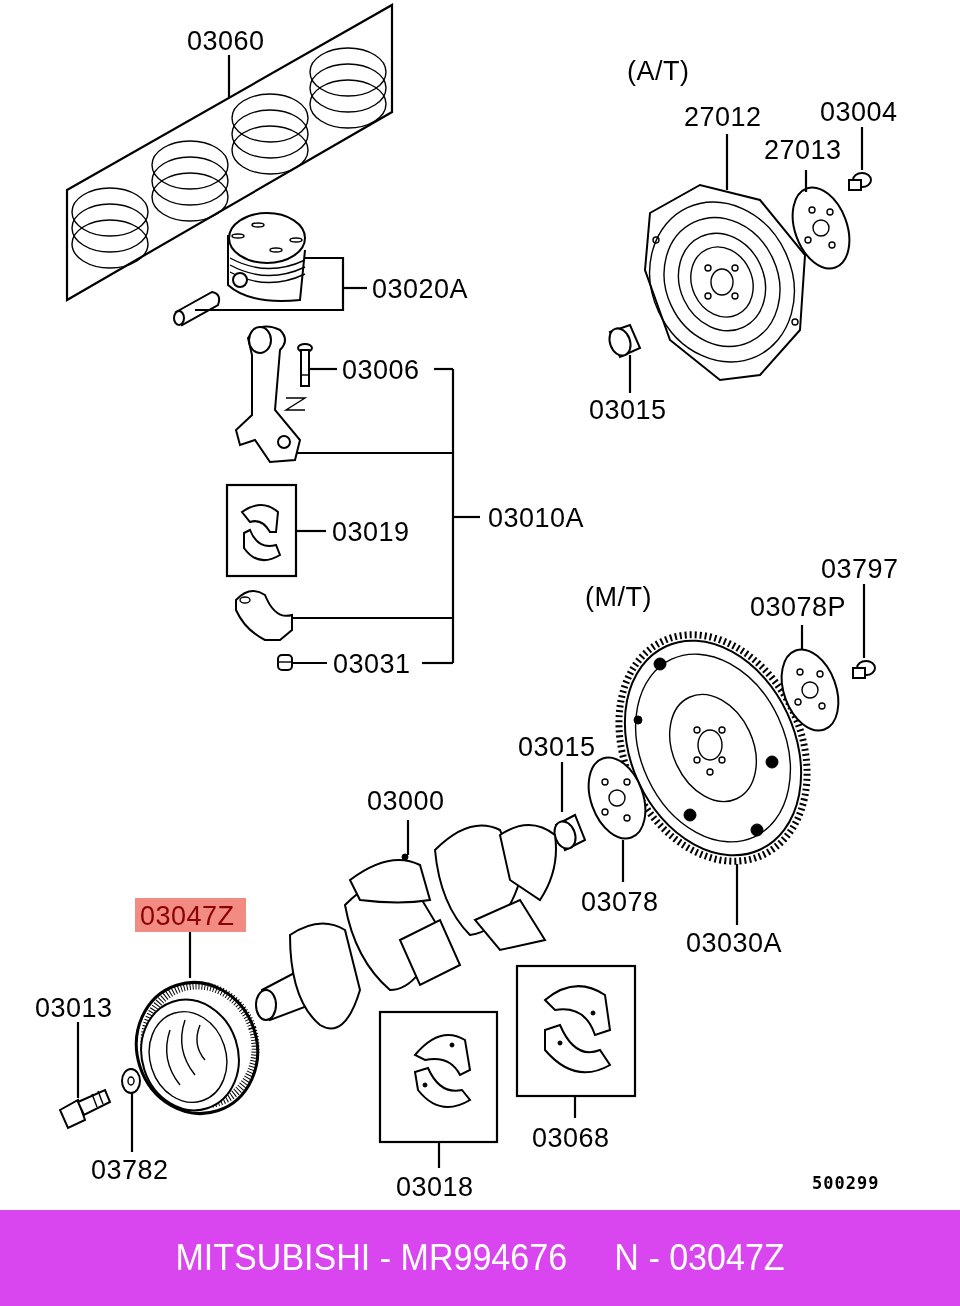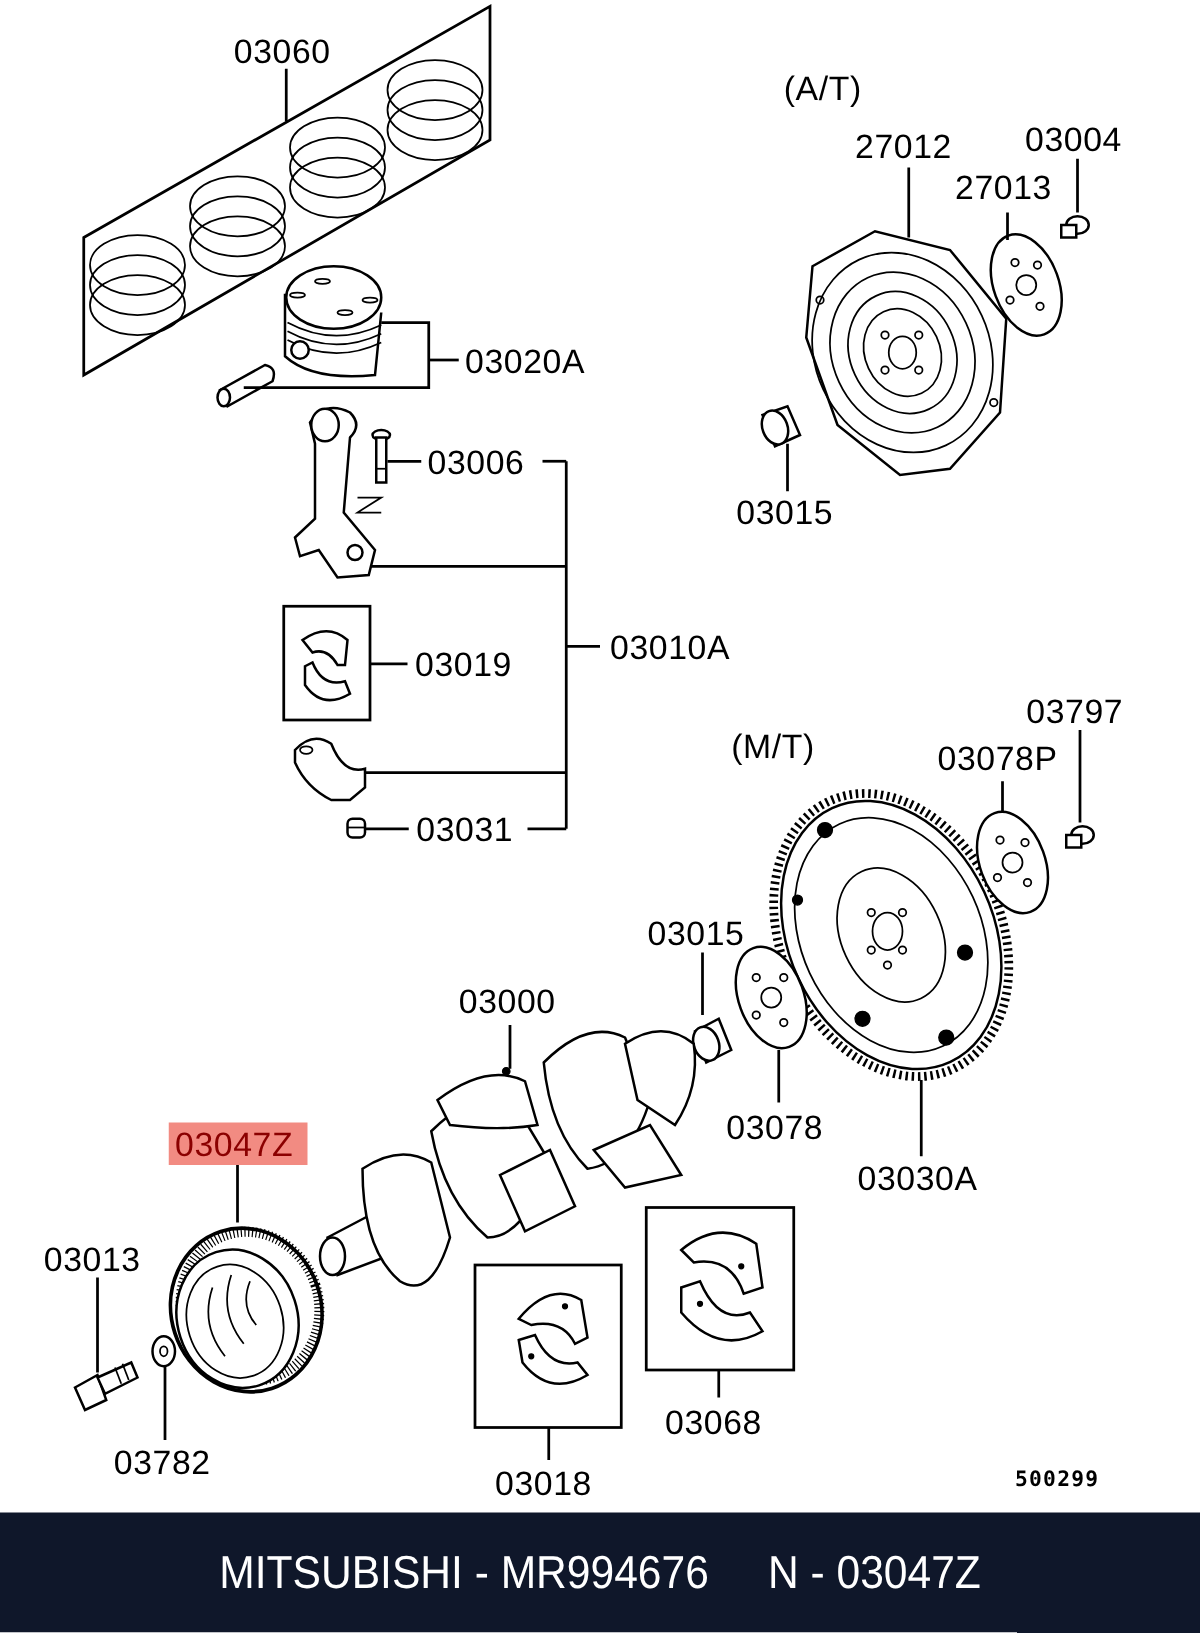--- a/index.html
+++ b/index.html
@@ -5,21 +5,21 @@
   html, body { margin: 0; padding: 0; }
   body { width: 960px; height: 1306px; background: #ffffff; position: relative; overflow: hidden; font-family: "Liberation Sans", sans-serif; }
   #diagram { position: absolute; left: 0; top: 0; width: 960px; height: 1210px; }
   .lbl { font-family: "Liberation Sans", sans-serif; font-size: 27px; fill: #000; letter-spacing: 0.5px; }
   .lbl-sm { font-family: "DejaVu Sans Mono", monospace; font-size: 17px; font-weight: bold; fill: #000; letter-spacing: 1px; }
   .lbl-hl { fill: #8b0000; }
   .ln { stroke: #000; stroke-width: 2.2; fill: none; }
   .part { stroke: #000; stroke-width: 2; fill: #fff; }
   .part-thin { stroke: #000; stroke-width: 1.4; fill: none; }
   .dark { fill: #000; stroke: #000; }
-  #footer { position: absolute; left: 0; top: 1210px; width: 960px; height: 96px; background: #0f172a; display: flex; align-items: center; justify-content: center; }
+  #footer { position: absolute; left: 0; top: 1210px; width: 960px; height: 96px; background: #d946ef; display: flex; align-items: center; justify-content: center; }
   #footer-text { color: #ffffff; font-family: "Liberation Sans", sans-serif; font-size: 37px; letter-spacing: 0px; white-space: pre; transform: scaleX(0.92); }
 </style>
 </head>
 <body>
 
 <svg id="diagram" viewBox="0 0 960 1210" xmlns="http://www.w3.org/2000/svg">
 
   <g>
     <polygon class="ln" points="67,190 392,5 392,112 67,300"></polygon>
     <g>

